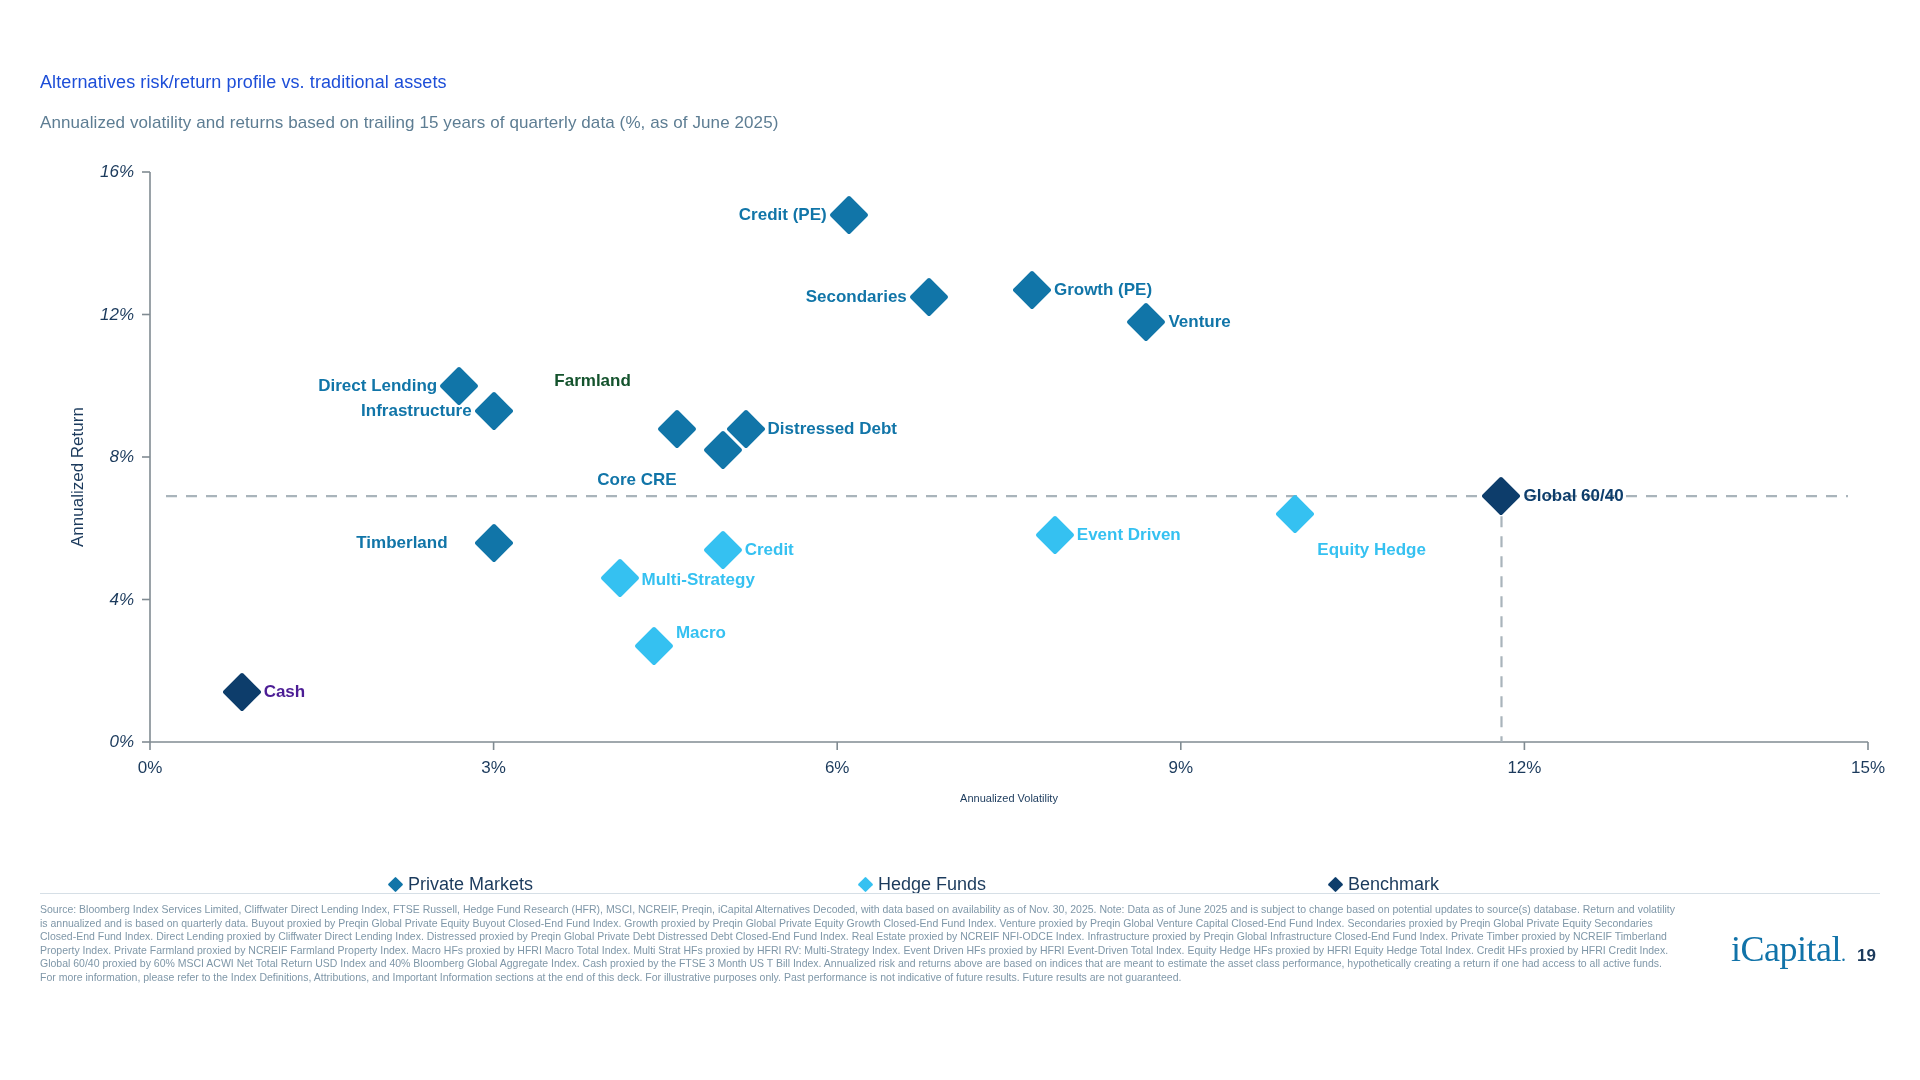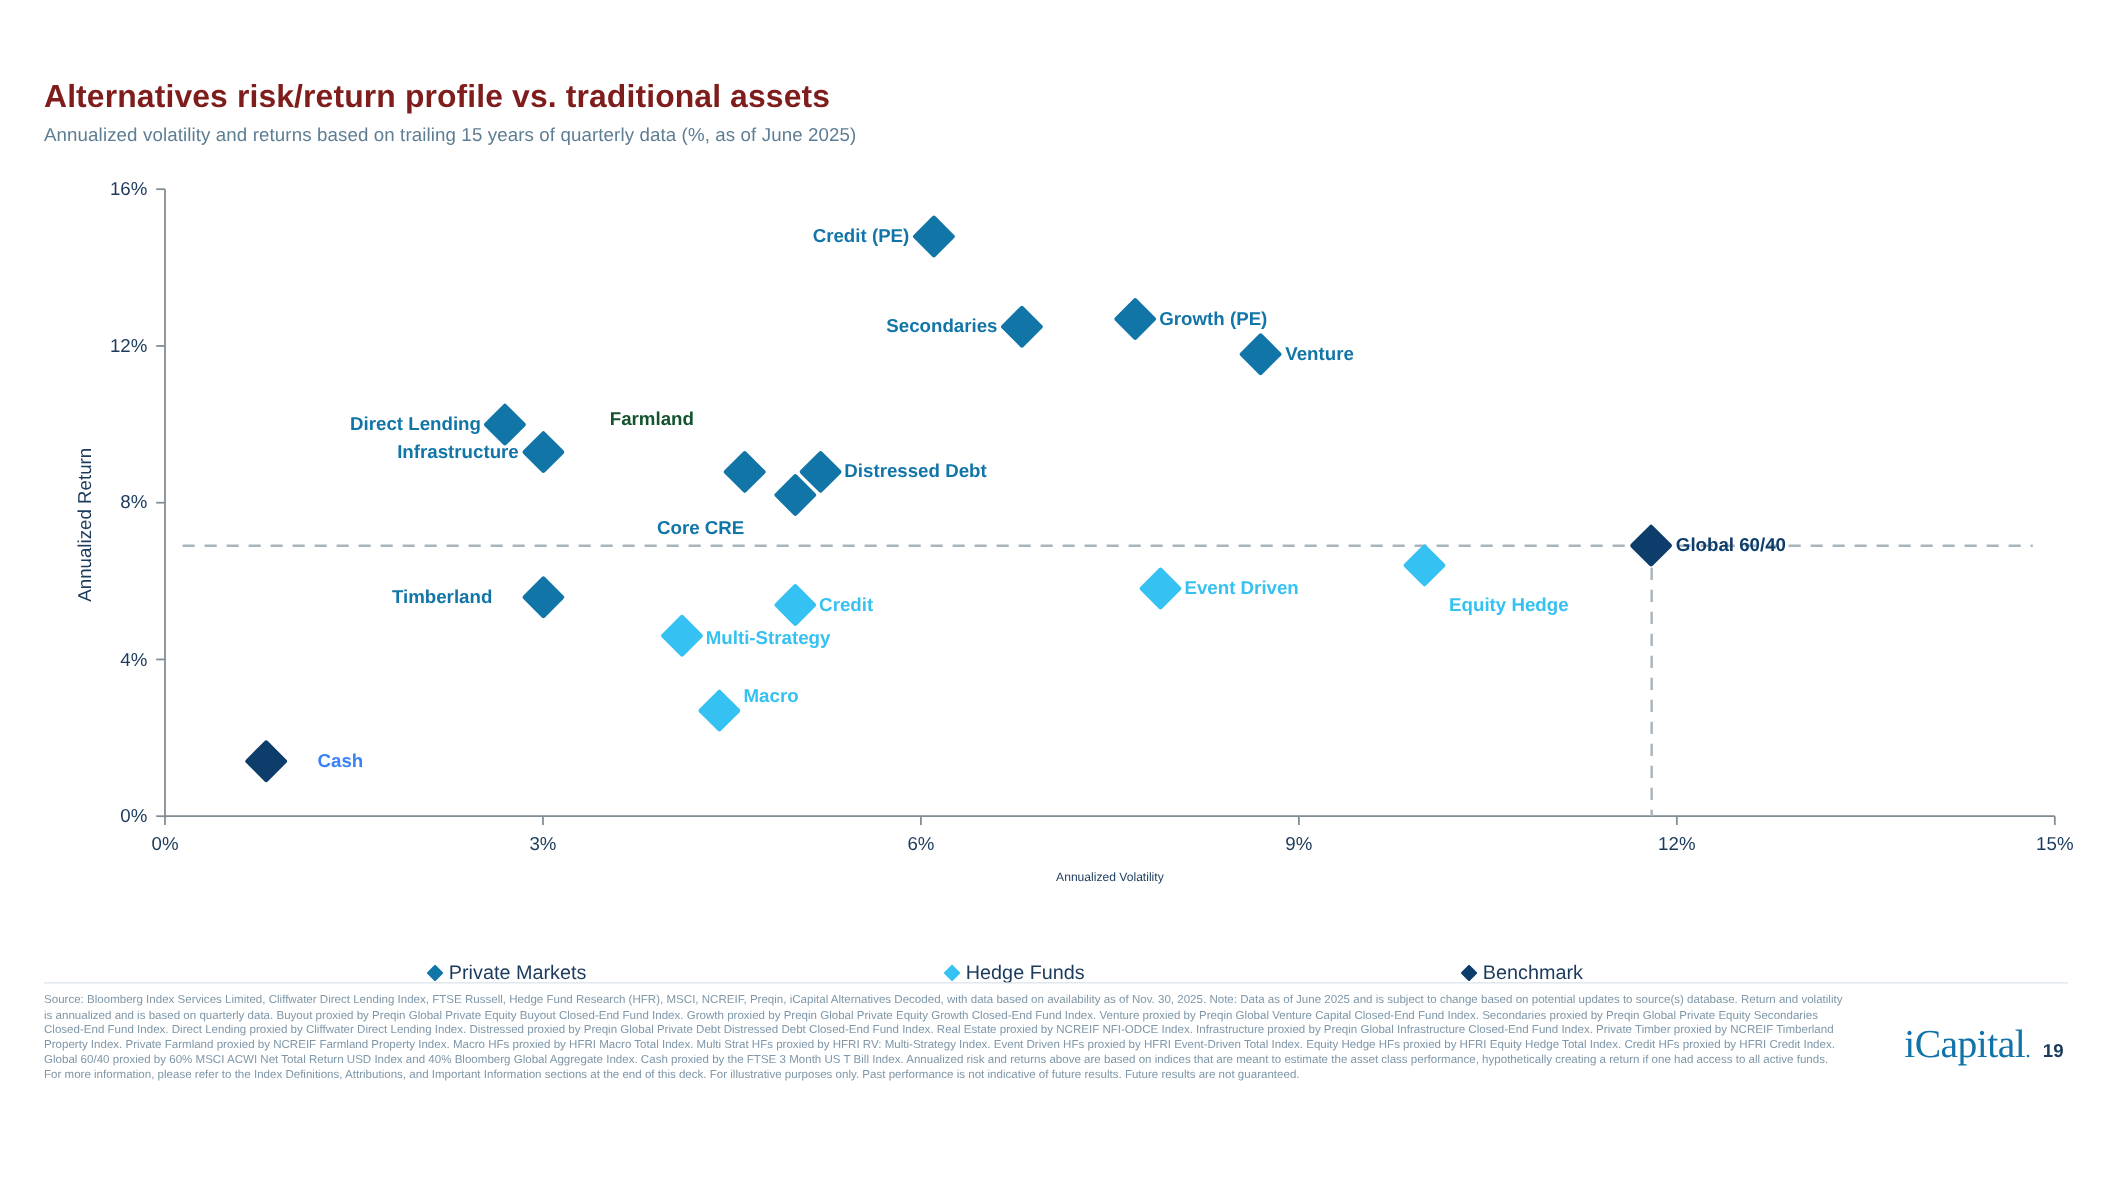--- a/index.html
+++ b/index.html
@@ -4,37 +4,37 @@
 <style>
   html,body{margin:0;padding:0;}
   body{
     width:1920px;height:1080px;background:#ffffff;
     font-family:"Liberation Sans",sans-serif;
     color:#1b3a5c;overflow:hidden;position:relative;
   }
   
   #page-title{
     position:absolute;left:40px;top:72px;
-    font-size:29px;font-weight:700;color:#7f1d1d;letter-spacing:.1px;
+    font-size:18px;font-weight:400;color:#1d4ed8;letter-spacing:.1px;
   }
   #page-subtitle{
     position:absolute;left:40px;top:113px;
     font-size:17px;font-weight:400;color:#5d7d93;letter-spacing:.1px;
   }
   
   #chart-area{
     position:absolute;left:0;top:0;width:1920px;height:1080px;
     pointer-events:none;
   }
   .plot-svg{position:absolute;left:0;top:0;}
   
   .tick-label{
     position:absolute;font-size:17px;color:#1b3a5c;white-space:nowrap;
   }
-  .ytick{text-align:right;transform:translateY(-50%);}
+  .ytick{text-align:right;transform:translateY(-50%);font-style:italic;}
   .xtick{transform:translateX(-50%);}
   #y-axis-title{
     position:absolute;font-size:17px;color:#1b3a5c;
     transform:rotate(-90deg);transform-origin:left top;white-space:nowrap;
   }
   #x-axis-title{
     position:absolute;font-size:11px;color:#1b3a5c;
     text-align:center;width:400px;
   }
   
@@ -136,21 +136,21 @@
       <div class="pt-label right" style="color: rgb(53, 193, 241); top: 580.125px; left: 641.587px;">Multi-Strategy</div>
       <div class="marker" style="left: 653.947px; top: 645.812px; background: rgb(53, 193, 241);"></div>
       <div class="pt-label right" style="color: rgb(53, 193, 241); top: 633px; left: 675.947px;">Macro</div>
       <div class="marker" style="left: 1054.81px; top: 535.375px; background: rgb(53, 193, 241);"></div>
       <div class="pt-label right" style="color: rgb(53, 193, 241); top: 535.375px; left: 1076.81px;">Event Driven</div>
       <div class="marker" style="left: 1295.33px; top: 514px; background: rgb(53, 193, 241);"></div>
       <div class="pt-label right" style="color: rgb(53, 193, 241); top: 514px; left: 1317.33px; margin-top: 36px;">Equity Hedge</div>
       <div class="marker" style="left: 1501.49px; top: 496.188px; background: rgb(13, 61, 107);"></div>
       <div class="pt-label right" style="color: rgb(13, 61, 107); top: 496.188px; left: 1523.49px;">Global 60/40</div>
       <div class="marker" style="left: 241.627px; top: 692.125px; background: rgb(13, 61, 107);"></div>
-      <div class="pt-label right" style="color: #3b82f6; top: 692.125px; left: 263.627px; margin-left: 25px;">Cash</div>
+      <div class="pt-label right" style="color: #4c1d95; top: 692.125px; left: 263.627px;">Cash</div>
     </div>
 </div>
 
 <div id="y-axis-title" style="left: 68px; top: 547px;">Annualized Return</div>
 <div id="x-axis-title" style="left: 809px; top: 792px;">Annualized Volatility</div>
 
 <div id="legend">
     <div class="legend-item" style="position: absolute; left: 0px;">
       <span class="legend-dot" style="background: rgb(17, 117, 168);"></span>
       <span>Private Markets</span>

